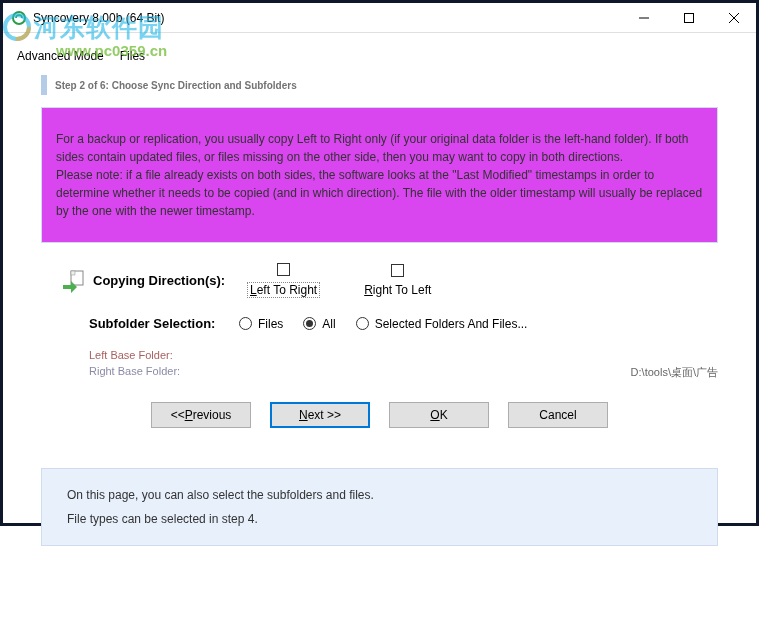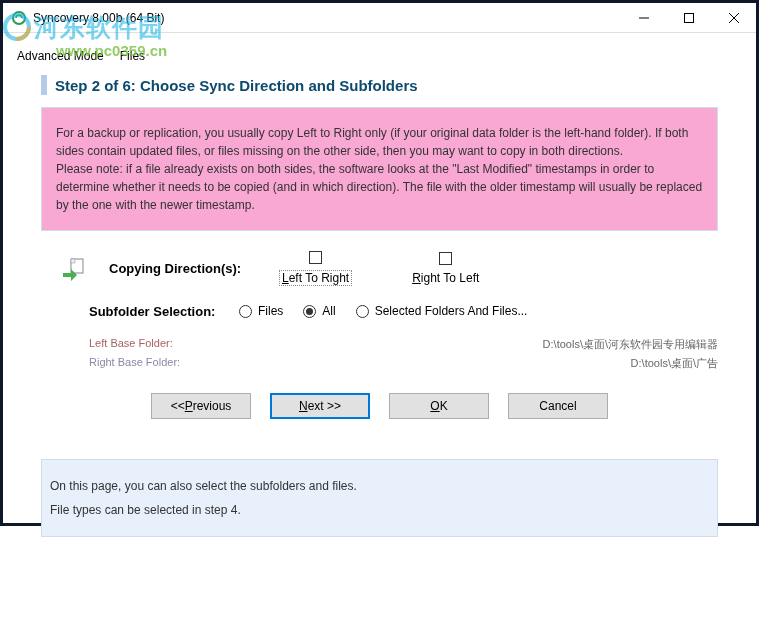--- a/index.html
+++ b/index.html
@@ -8,41 +8,41 @@
 .titlebar { height: 30px; display: flex; align-items: center; padding: 0 0 0 8px; background: #fff; border-bottom: 1px solid #e0e0e0; }
 .titlebar-icon { width: 16px; height: 16px; margin-right: 6px; }
 .title-text { flex: 1; color: #000; font-size: 12px; }
 .win-controls { display: flex; }
 .win-btn { width: 45px; height: 29px; display: flex; align-items: center; justify-content: center; cursor: pointer; }
 .menubar { height: 22px; display: flex; align-items: center; padding-left: 6px; background: #fff; font-size: 12px; }
 .menu-item { padding: 2px 8px; cursor: pointer; margin-top: 24px; }
 .content { padding: 20px 38px 20px 38px; }
 .step-header { display: flex; align-items: center; margin-bottom: 12px; }
 .step-accent { width: 6px; height: 20px; background: #b5cce8; margin-right: 8px; }
-.step-title { font-size: 15px; font-weight: bold; color: #0c4a6e; }
-.info-box { background: #f9a8d4; border: 1px solid #d0dced; padding: 16px 14px; color: #333; line-height: 1.5; margin-bottom: 20px; }
-.direction-row { display: flex; align-items: center; margin: 10px 0 18px 20px; gap: 20px; }
+.step-title { font-size: 10px; font-weight: bold; color: #737373; }
+.info-box { background: #d946ef; border: 1px solid #d0dced; padding: 22px 14px; color: #333; line-height: 1.5; margin-bottom: 20px; }
+.direction-row { display: flex; align-items: center; margin: 10px 0 18px 20px; gap: 4px; }
 .dir-icon { width: 24px; height: 24px; }
 .dir-label { font-weight: bold; font-size: 13px; margin-left: 4px; min-width: 150px; }
 .cb-group { display: flex; align-items: center; gap: 6px; cursor: pointer; flex-direction: column; }
 .cb { width: 13px; height: 13px; border: 1px solid #333; background: #fff; cursor: pointer; }
 .cb-lbl { border: 1px dotted #888; padding: 0 2px; }
-.sub-row { display: flex; align-items: flex-start; margin: 0 0 18px 20px; gap: 20px; }
+.sub-row { display: flex; align-items: center; margin: 0 0 18px 20px; gap: 20px; }
 .sub-label { font-weight: bold; font-size: 13px; padding-left: 28px; min-width: 158px; }
 .radio-group { display: flex; align-items: center; gap: 6px; cursor: pointer; }
 .radio { width: 13px; height: 13px; border: 1px solid #333; border-radius: 50%; background: #fff; position: relative; cursor: pointer; }
 .radio.checked::after { content: ""; position: absolute; top: 2px; left: 2px; width: 7px; height: 7px; background: #333; border-radius: 50%; }
 .path-row { display: flex; margin: 4px 0 4px 48px; font-size: 11px; justify-content: space-between; }
 .path-label { color: #a86060; min-width: 122px; }
 .path-label.right { color: #8a8aa8; }
 .path-val { color: #666; }
 .btn-row { display: flex; justify-content: center; gap: 19px; margin-top: 22px; }
 .btn { width: 100px; height: 26px; border: 1px solid #adadad; background: #e1e1e1; display: flex; align-items: center; justify-content: center; cursor: pointer; font-size: 12px; }
 .btn.primary { border: 2px solid #0078d7; background: #e1e1e1; }
-.footer-box { background: #e8f0fc; border: 1px solid #d0dced; padding: 14px 8px; color: #333; line-height: 2; margin-top: 40px; }
+.footer-box { background: #e8f0fc; border: 1px solid #d0dced; padding: 14px 25px; color: #333; line-height: 2; margin-top: 40px; }
 .underline { text-decoration: underline; }
 .watermark { position: absolute; top: 10px; left: 0; pointer-events: none; z-index: 10; }
 .wm-cn { font-size: 25px; font-weight: bold; color: #1eb6e6; opacity: 0.6; letter-spacing: 1px; font-family: "Microsoft YaHei", sans-serif; }
 .wm-url { font-size: 15px; font-weight: bold; color: #7ac142; opacity: 0.8; margin-left: 56px; margin-top: -2px; }
 .wm-icon { width: 34px; height: 34px; vertical-align: middle; }
 </style>
 </head>
 <body>
 
 <div class="window">
@@ -121,21 +121,20 @@
         <span>All</span>
       </label>
       <label class="radio-group">
         <span class="radio"></span>
         <span>Selected Folders And Files...</span>
       </label>
     </div>
 
     <div class="path-row">
       <span class="path-label">Left Base Folder:</span>
-      <span class="path-val">D:\tools\桌面\河东软件园专用编辑器</span>
     </div>
     <div class="path-row">
       <span class="path-label right">Right Base Folder:</span>
       <span class="path-val">D:\tools\桌面\广告</span>
     </div>
 
     <div class="btn-row">
       <div class="btn">&lt;&lt; <span class="underline">P</span>revious</div>
       <div class="btn primary"><span class="underline">N</span>ext &gt;&gt;</div>
       <div class="btn"><span class="underline">O</span>K</div>

